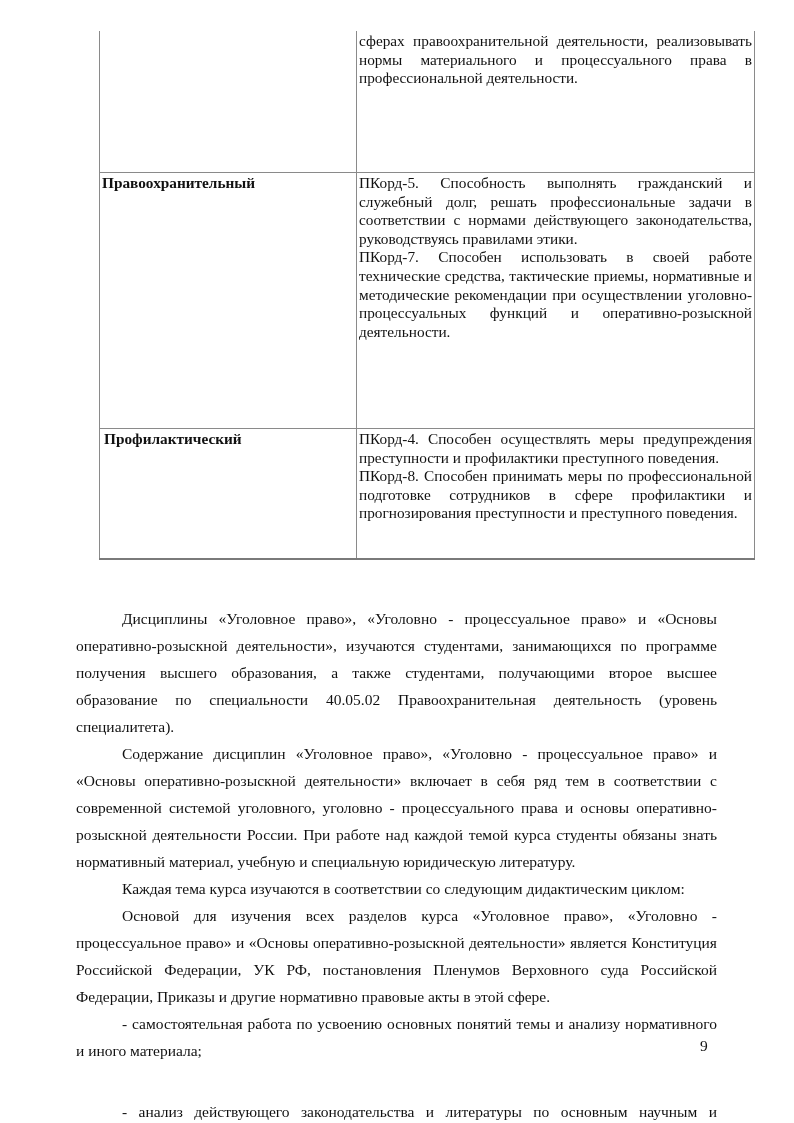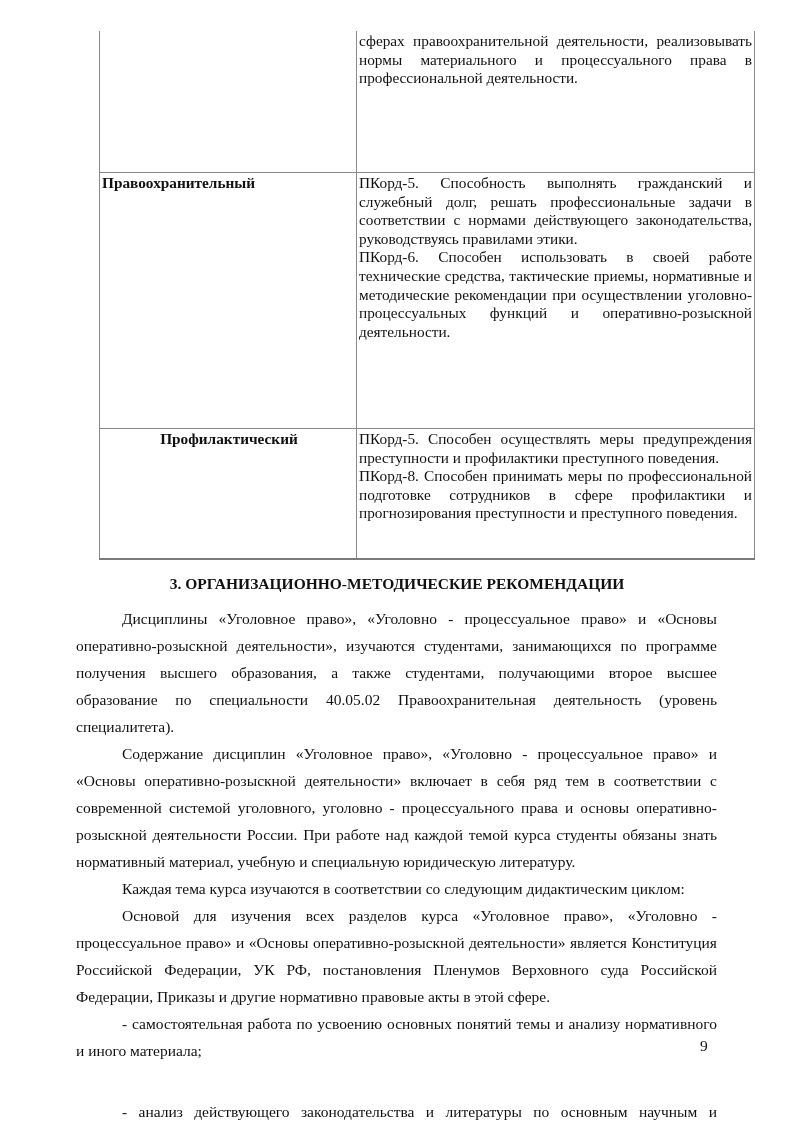--- a/index.html
+++ b/index.html
@@ -15,21 +15,21 @@
     position: absolute; left: 99px; top: 31px; width: 656px;
     border-collapse: collapse; table-layout: fixed;
     font-size: 15.3px; line-height: 18.6px;
   }
   .comp-table td {
     border: 1px solid #8a8a8a; vertical-align: top; padding: 1px 2px 0 2px;
   }
   .comp-table tr.r1 td { border-top: none; }
   .comp-table tr.r1 td { height: 140px; }
   .comp-table tr.r2 td { height: 254px; }
-  .comp-table tr.r3 td { height: 128px; text-align: center; }
+  .comp-table tr.r3 td { height: 128px; }
   .comp-table tr.r3 td { border-bottom: 2px solid #7a7a7a; }
   .comp-table tr.r3 td.col-domain { padding-left: 4px; }
   .col-domain { width: 252px; font-weight: bold; }
   .col-comp { text-align: justify; }
   .col-comp p { margin: 0; text-align: justify; }
 
   
   .section-title {
     position: absolute; left: 0; width: 794px; top: 575px;
     text-align: center; font-weight: bold; font-size: 15.5px;
@@ -59,34 +59,33 @@
         <tr class="r1">
       <td class="col-domain"></td>
       <td class="col-comp">
         <p>сферах правоохранительной деятельности, реализовывать нормы материального и процессуального права в профессиональной деятельности.</p>
       </td>
     </tr>
     <tr class="r2">
       <td class="col-domain">Правоохранительный</td>
       <td class="col-comp">
         <p>ПКорд-5. Способность выполнять гражданский и служебный долг, решать профессиональные задачи в соответствии с нормами действующего законодательства, руководствуясь правилами этики.</p>
-        <p>ПКорд-6. Способен использовать в своей работе технические средства, тактические приемы, нормативные и методические рекомендации при осуществлении уголовно-процессуальных функций и оперативно-розыскной деятельности.</p>
+        <p>ПКорд-7. Способен использовать в своей работе технические средства, тактические приемы, нормативные и методические рекомендации при осуществлении уголовно-процессуальных функций и оперативно-розыскной деятельности.</p>
       </td>
     </tr>
     <tr class="r3">
       <td class="col-domain">Профилактический</td>
       <td class="col-comp">
-        <p>ПКорд-5. Способен осуществлять меры предупреждения преступности и профилактики преступного поведения.</p>
+        <p>ПКорд-4. Способен осуществлять меры предупреждения преступности и профилактики преступного поведения.</p>
         <p>ПКорд-8. Способен принимать меры по профессиональной подготовке сотрудников в сфере профилактики и прогнозирования преступности и преступного поведения.</p>
       </td>
     </tr>
   </tbody>
     </table>
 
-  <div class="section-title">3. ОРГАНИЗАЦИОННО-МЕТОДИЧЕСКИЕ РЕКОМЕНДАЦИИ</div>
 
   <div class="body-text">
     <p class="indent">Дисциплины «Уголовное право», «Уголовно - процессуальное право» и «Основы оперативно-розыскной деятельности», изучаются студентами, занимающихся по программе получения высшего образования, а также студентами, получающими второе высшее образование по специальности 40.05.02 Правоохранительная деятельность (уровень специалитета).</p>
     <p class="indent">Содержание дисциплин «Уголовное право», «Уголовно - процессуальное право» и «Основы оперативно-розыскной деятельности» включает в себя ряд тем в соответствии с современной системой уголовного, уголовно - процессуального права и основы оперативно-розыскной деятельности России. При работе над каждой темой курса студенты обязаны знать нормативный материал, учебную и специальную юридическую литературу.</p>
     <p class="indent">Каждая тема курса изучаются в соответствии со следующим дидактическим циклом:</p>
     <p class="indent">Основой для изучения всех разделов курса «Уголовное право», «Уголовно - процессуальное право» и «Основы оперативно-розыскной деятельности» является Конституция Российской Федерации, УК РФ, постановления Пленумов Верховного суда Российской Федерации, Приказы и другие нормативно правовые акты в этой сфере.</p>
 
     <p class="indent">
       <span>- самостоятельная работа по усвоению основных понятий темы и анализу нормативного и иного материала;</span>
     </p>

